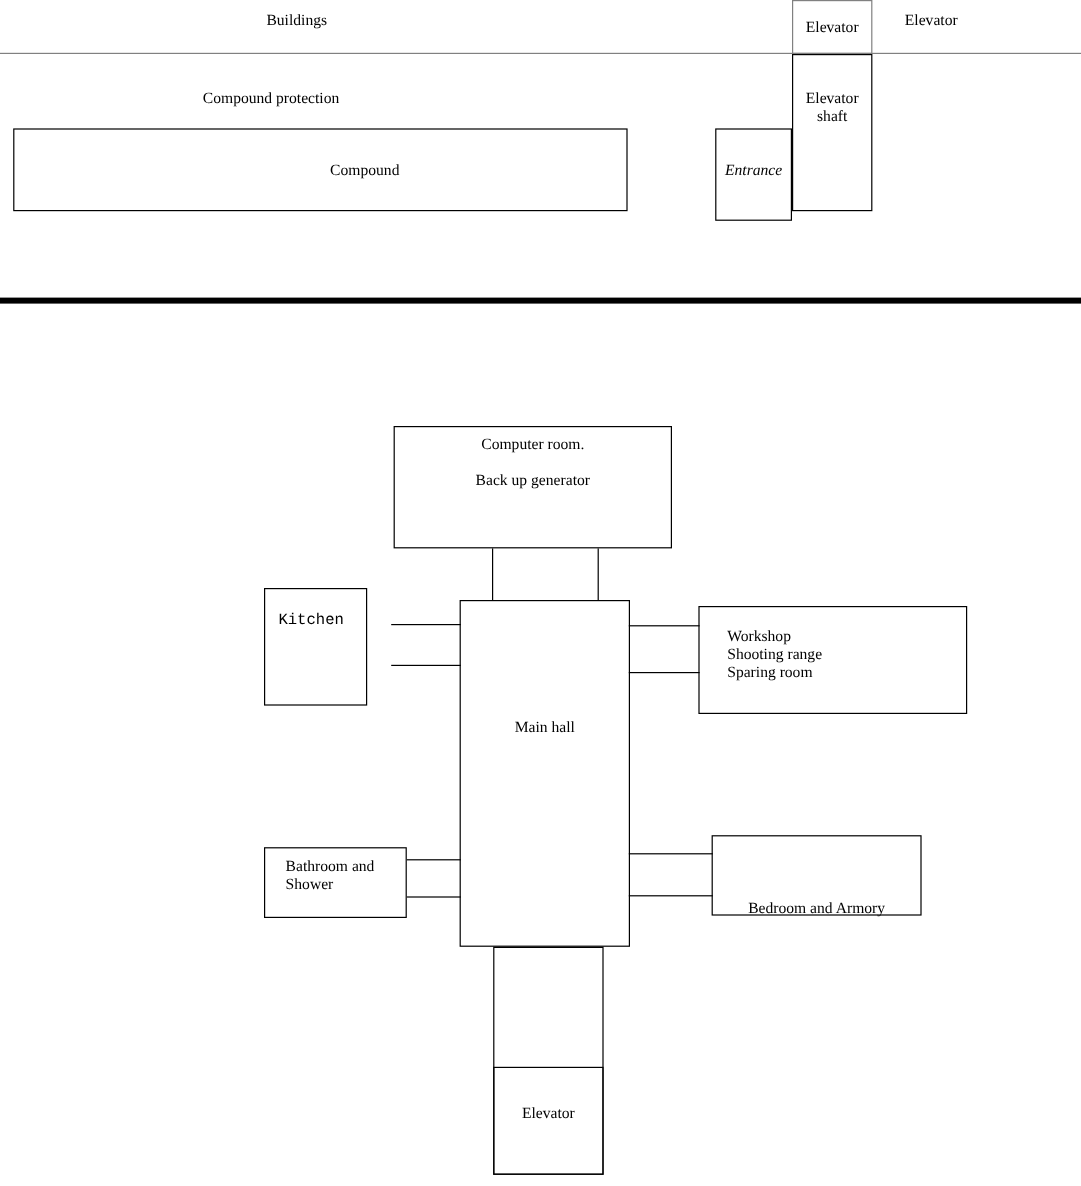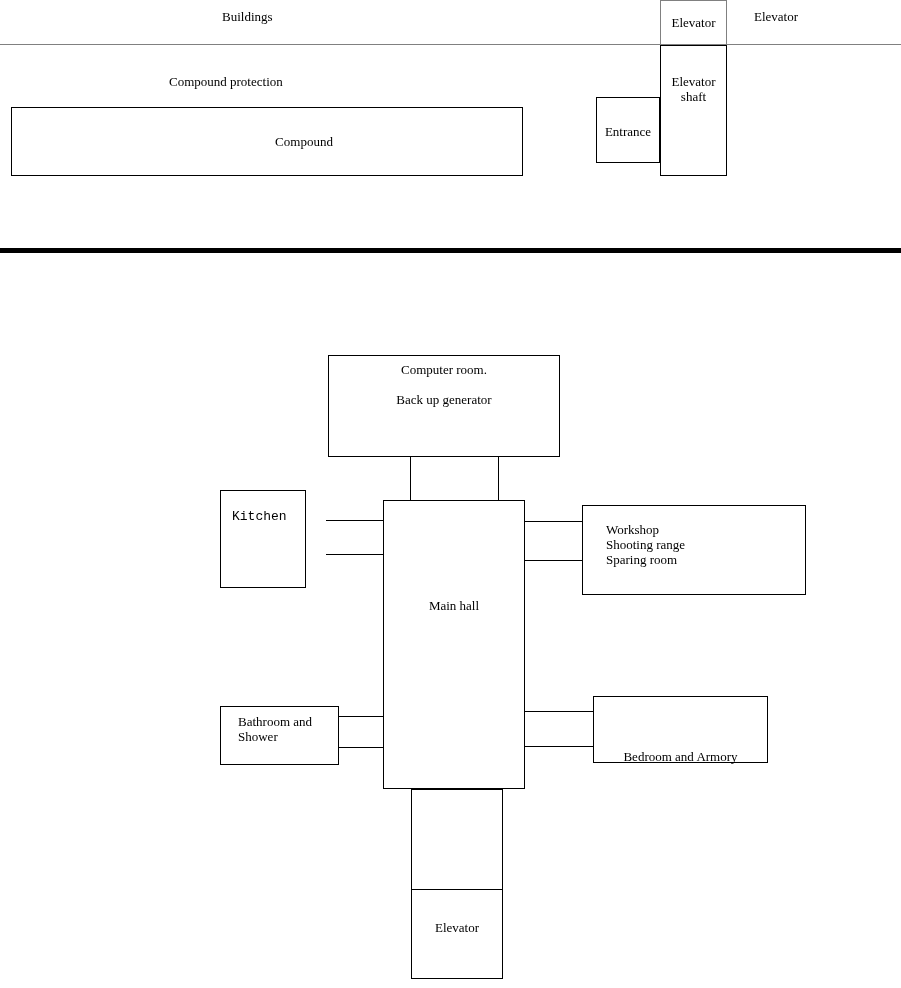--- a/index.html
+++ b/index.html
@@ -76,21 +76,21 @@
 
   <div class="box" style="left:660px; top:45px; width:67px; height:131px;">
     <div class="label center" style="left:0; top:28px; width:65px;">Elevator
 shaft</div>
   </div>
 
   <div class="box" style="left:11px; top:107px; width:512px; height:69px;">
     <div class="label center" style="left:0; top:26px; width:584px;">Compound</div>
   </div>
 
-  <div class="box" style="left:596px; top:97px; width:64px; height:66px;">
+  <div class="box" style="left:596px; top:107px; width:64px; height:77px;font-style:italic;">
     <div class="label center" style="left:0; top:26px; width:62px;">Entrance</div>
   </div>
 
   <div class="thickbar" style="left:0; top:248px; width:901px; height:5px;"></div>
 </div>
 
 <div id="lower-plan">
 
   <div class="box" style="left:328px; top:355px; width:232px; height:102px;padding-left:35px;">
     <div class="label center" style="left:0; top:6px; width:230px;">Computer room.

